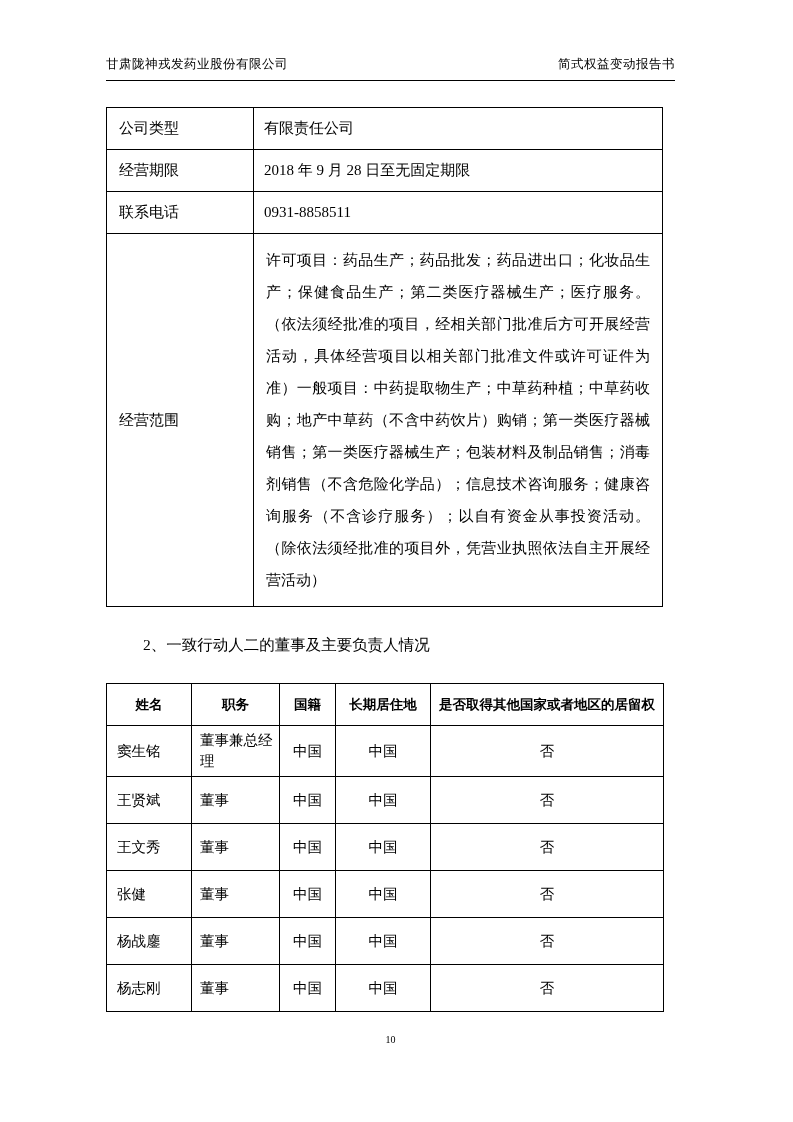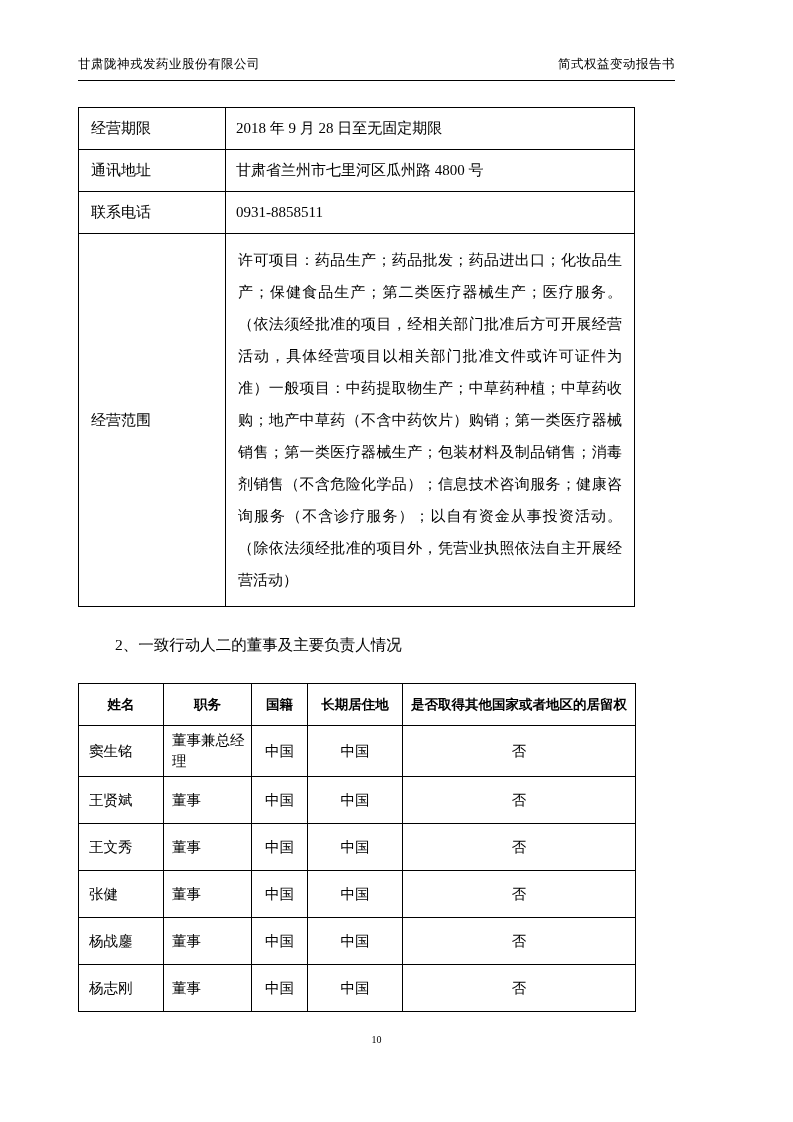--- a/index.html
+++ b/index.html
@@ -7,21 +7,21 @@
     padding: 0;
     background: #ffffff;
   }
   .page {
     width: 793px;
     height: 1122px;
     background: #ffffff;
     color: #000000;
     font-family: "Liberation Serif", "DejaVu Serif", serif;
     box-sizing: border-box;
-    padding: 56px 118px 0 78px;
+    padding: 56px 118px 0 106px;
     position: relative;
     overflow: hidden;
   }
   .header {
     display: flex;
     justify-content: space-between;
     align-items: flex-end;
     font-size: 12.5px;
     letter-spacing: 0.5px;
   }
@@ -100,26 +100,26 @@
 
   <div class="header">
     <span>甘肃陇神戎发药业股份有限公司</span>
     <span>简式权益变动报告书</span>
   </div>
   <div class="header-rule"></div>
 
   <table class="info-table">
     <tbody>
       <tr class="simple-row">
+        <td class="info-label">公司类型</td>
+        <td class="info-value">有限责任公司</td>
+      </tr>
+      <tr class="simple-row">
         <td class="info-label">经营期限</td>
         <td class="info-value">2018 年 9 月 28 日至无固定期限</td>
-      </tr>
-      <tr class="simple-row">
-        <td class="info-label">通讯地址</td>
-        <td class="info-value">甘肃省兰州市七里河区瓜州路 4800 号</td>
       </tr>
       <tr class="simple-row">
         <td class="info-label">联系电话</td>
         <td class="info-value">0931-8858511</td>
       </tr>
       <tr>
         <td class="info-label">经营范围</td>
         <td class="info-value scope-text">许可项目：药品生产；药品批发；药品进出口；化妆品生产；保健食品生产；第二类医疗器械生产；医疗服务。（依法须经批准的项目，经相关部门批准后方可开展经营活动，具体经营项目以相关部门批准文件或许可证件为准）一般项目：中药提取物生产；中草药种植；中草药收购；地产中草药（不含中药饮片）购销；第一类医疗器械销售；第一类医疗器械生产；包装材料及制品销售；消毒剂销售（不含危险化学品）；信息技术咨询服务；健康咨询服务（不含诊疗服务）；以自有资金从事投资活动。（除依法须经批准的项目外，凭营业执照依法自主开展经营活动）</td>
       </tr>
     </tbody>

